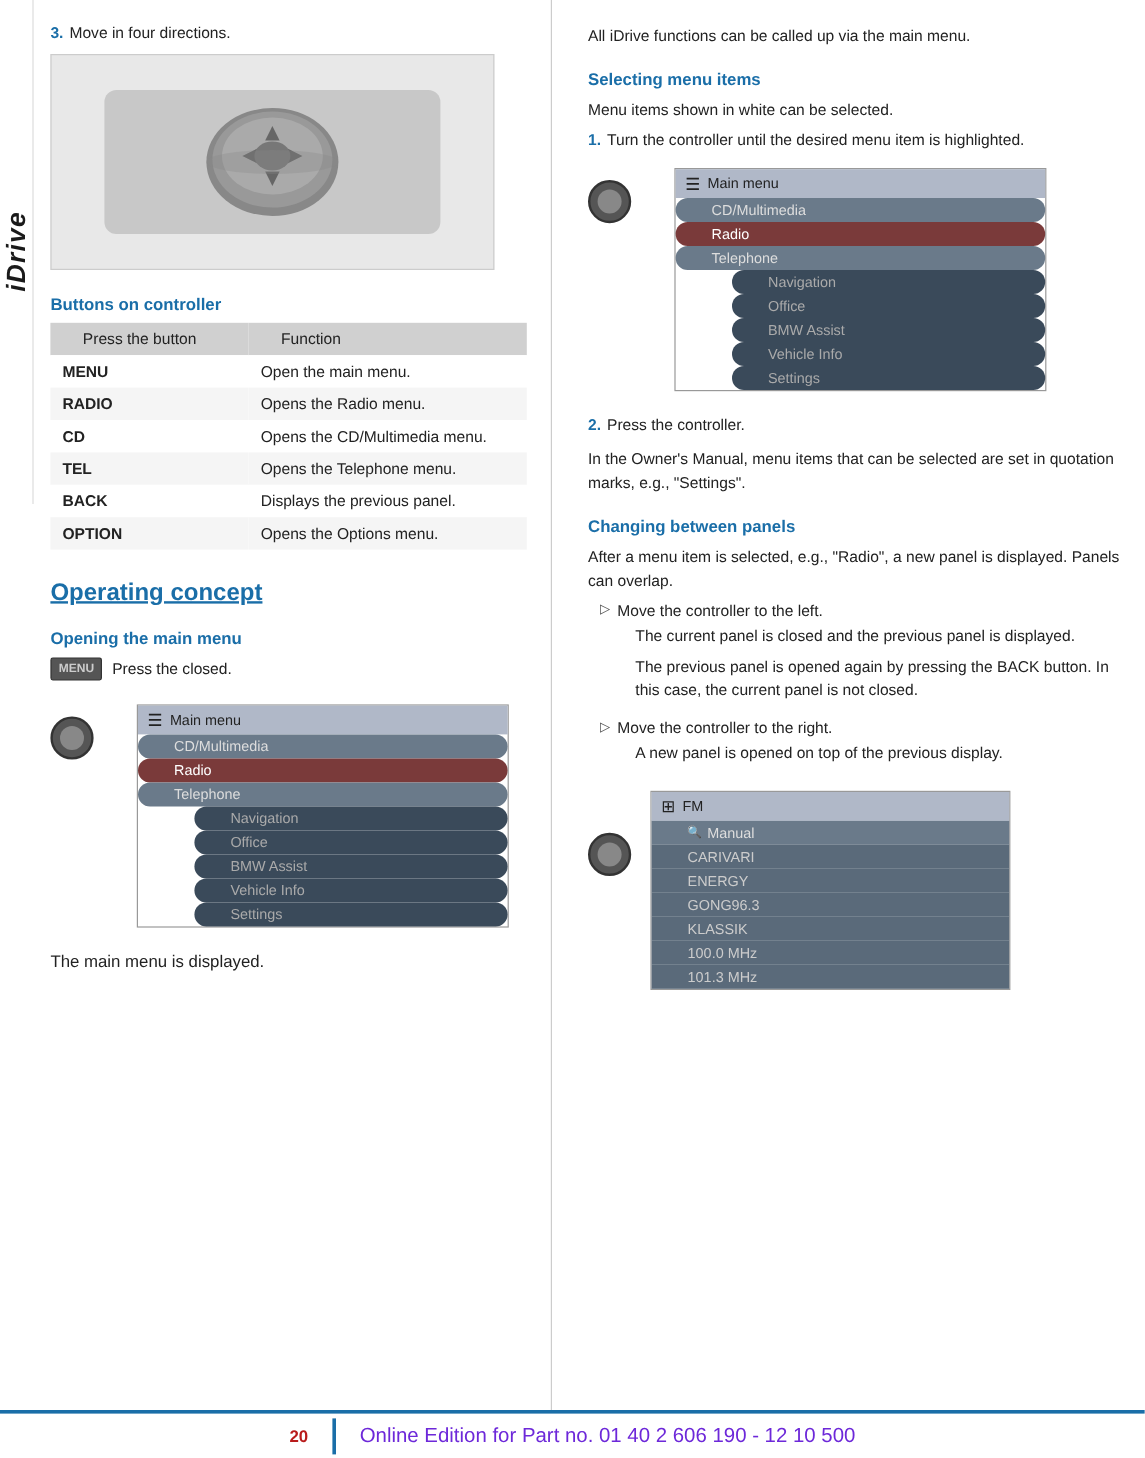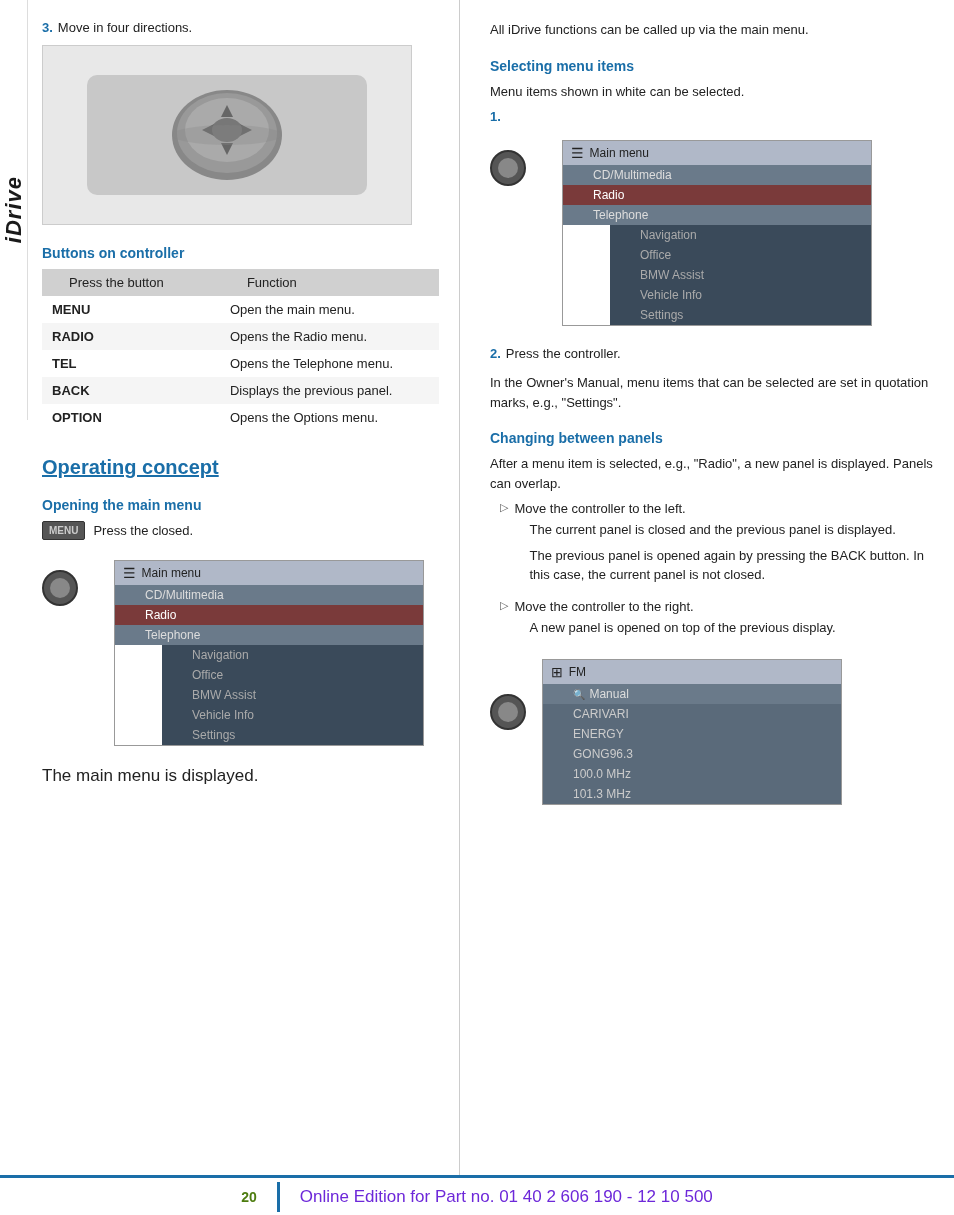--- a/index.html
+++ b/index.html
@@ -121,20 +121,21 @@
       align-items: center;
       gap: 6px;
       color: #222;
       font-size: 12px;
     }
     .menu-box-item {
       padding: 3px 10px 3px 30px;
       color: #333;
       background: #5a6a7a;
       color: #ccc;
+      border-radius: 10px;
     }
     .menu-box-item.highlighted {
       background: #7a3a3a;
       color: #fff;
     }
     .menu-box-item.dark {
       background: #3a4a5a;
       color: #aaa;
       margin-left: 47px;
     }
@@ -262,21 +263,21 @@
       height: 40px;
       display: flex;
       align-items: center;
       justify-content: center;
       border-top: 3px solid #1a6ea8;
       gap: 20px;
     }
     .page-num {
       font-size: 14px;
       font-weight: bold;
-      color: #4d7c0f;
+      color: #b91c1c;
     }
     .footer-text {
       font-size: 17px;
       color: #6d28d9;
     }
 
     
     .idrive-sidebar {
       position: absolute;
       left: 0;
@@ -354,20 +355,24 @@
       <tbody id="buttons-tbody">
       <tr>
             <td class="btn-name">MENU</td>
             <td>Open the main menu.</td>
           </tr>
           <tr>
             <td class="btn-name">RADIO</td>
             <td>Opens the Radio menu.</td>
           </tr>
           <tr>
+            <td class="btn-name">CD</td>
+            <td>Opens the CD/Multimedia menu.</td>
+          </tr>
+          <tr>
             <td class="btn-name">TEL</td>
             <td>Opens the Telephone menu.</td>
           </tr>
           <tr>
             <td class="btn-name">BACK</td>
             <td>Displays the previous panel.</td>
           </tr>
           <tr>
             <td class="btn-name">OPTION</td>
             <td>Opens the Options menu.</td>
@@ -399,32 +404,33 @@
             <div class="menu-box-item lighter">Telephone</div>
             <div class="menu-box-item dark">Navigation</div>
             <div class="menu-box-item dark">Office</div>
             <div class="menu-box-item dark">BMW Assist</div>
             <div class="menu-box-item dark">Vehicle Info</div>
             <div class="menu-box-item dark">Settings</div>
           </div>
       </div>
     </div>
 
-    <div style="margin-top:8px; font-size:17px;">The main menu is displayed.</div>
+    <div style="margin-top:8px; font-size:14px;">The main menu is displayed.</div>
   </div>
 
   <div class="right-col">
 
     <p>All iDrive functions can be called up via the main menu.</p>
 
     <div class="section-heading">Selecting menu items</div>
     <p>Menu items shown in white can be selected.</p>
 
     <div class="ordered-item" style="margin-top:6px;">
       <span class="step-num">1.</span>
+      <span>Turn the controller until the desired menu item is highlighted.</span>
     </div>
 
     <div class="menu-with-knob">
       <div class="knob-container">
         <div class="knob-small"></div>
       </div>
       <div class="menu-box">
         <div class="menu-box-header">
           <span style="font-size:14px;">☰</span>
           <span>Main menu</span>
@@ -479,20 +485,21 @@
           <span>FM</span>
         </div>
         <div id="fm-menu-items">
             <div class="fm-menu-item manual">
               <span style="font-size: 10px;">🔍</span>
               <span>Manual</span>
             </div>
             <div class="fm-menu-item">CARIVARI</div>
             <div class="fm-menu-item">ENERGY</div>
             <div class="fm-menu-item">GONG96.3</div>
+            <div class="fm-menu-item">KLASSIK</div>
             <div class="fm-menu-item">100.0 MHz</div>
             <div class="fm-menu-item">101.3 MHz</div>
           </div>
       </div>
     </div>
 
   </div>
 </div>
 
 <div class="page-footer">

